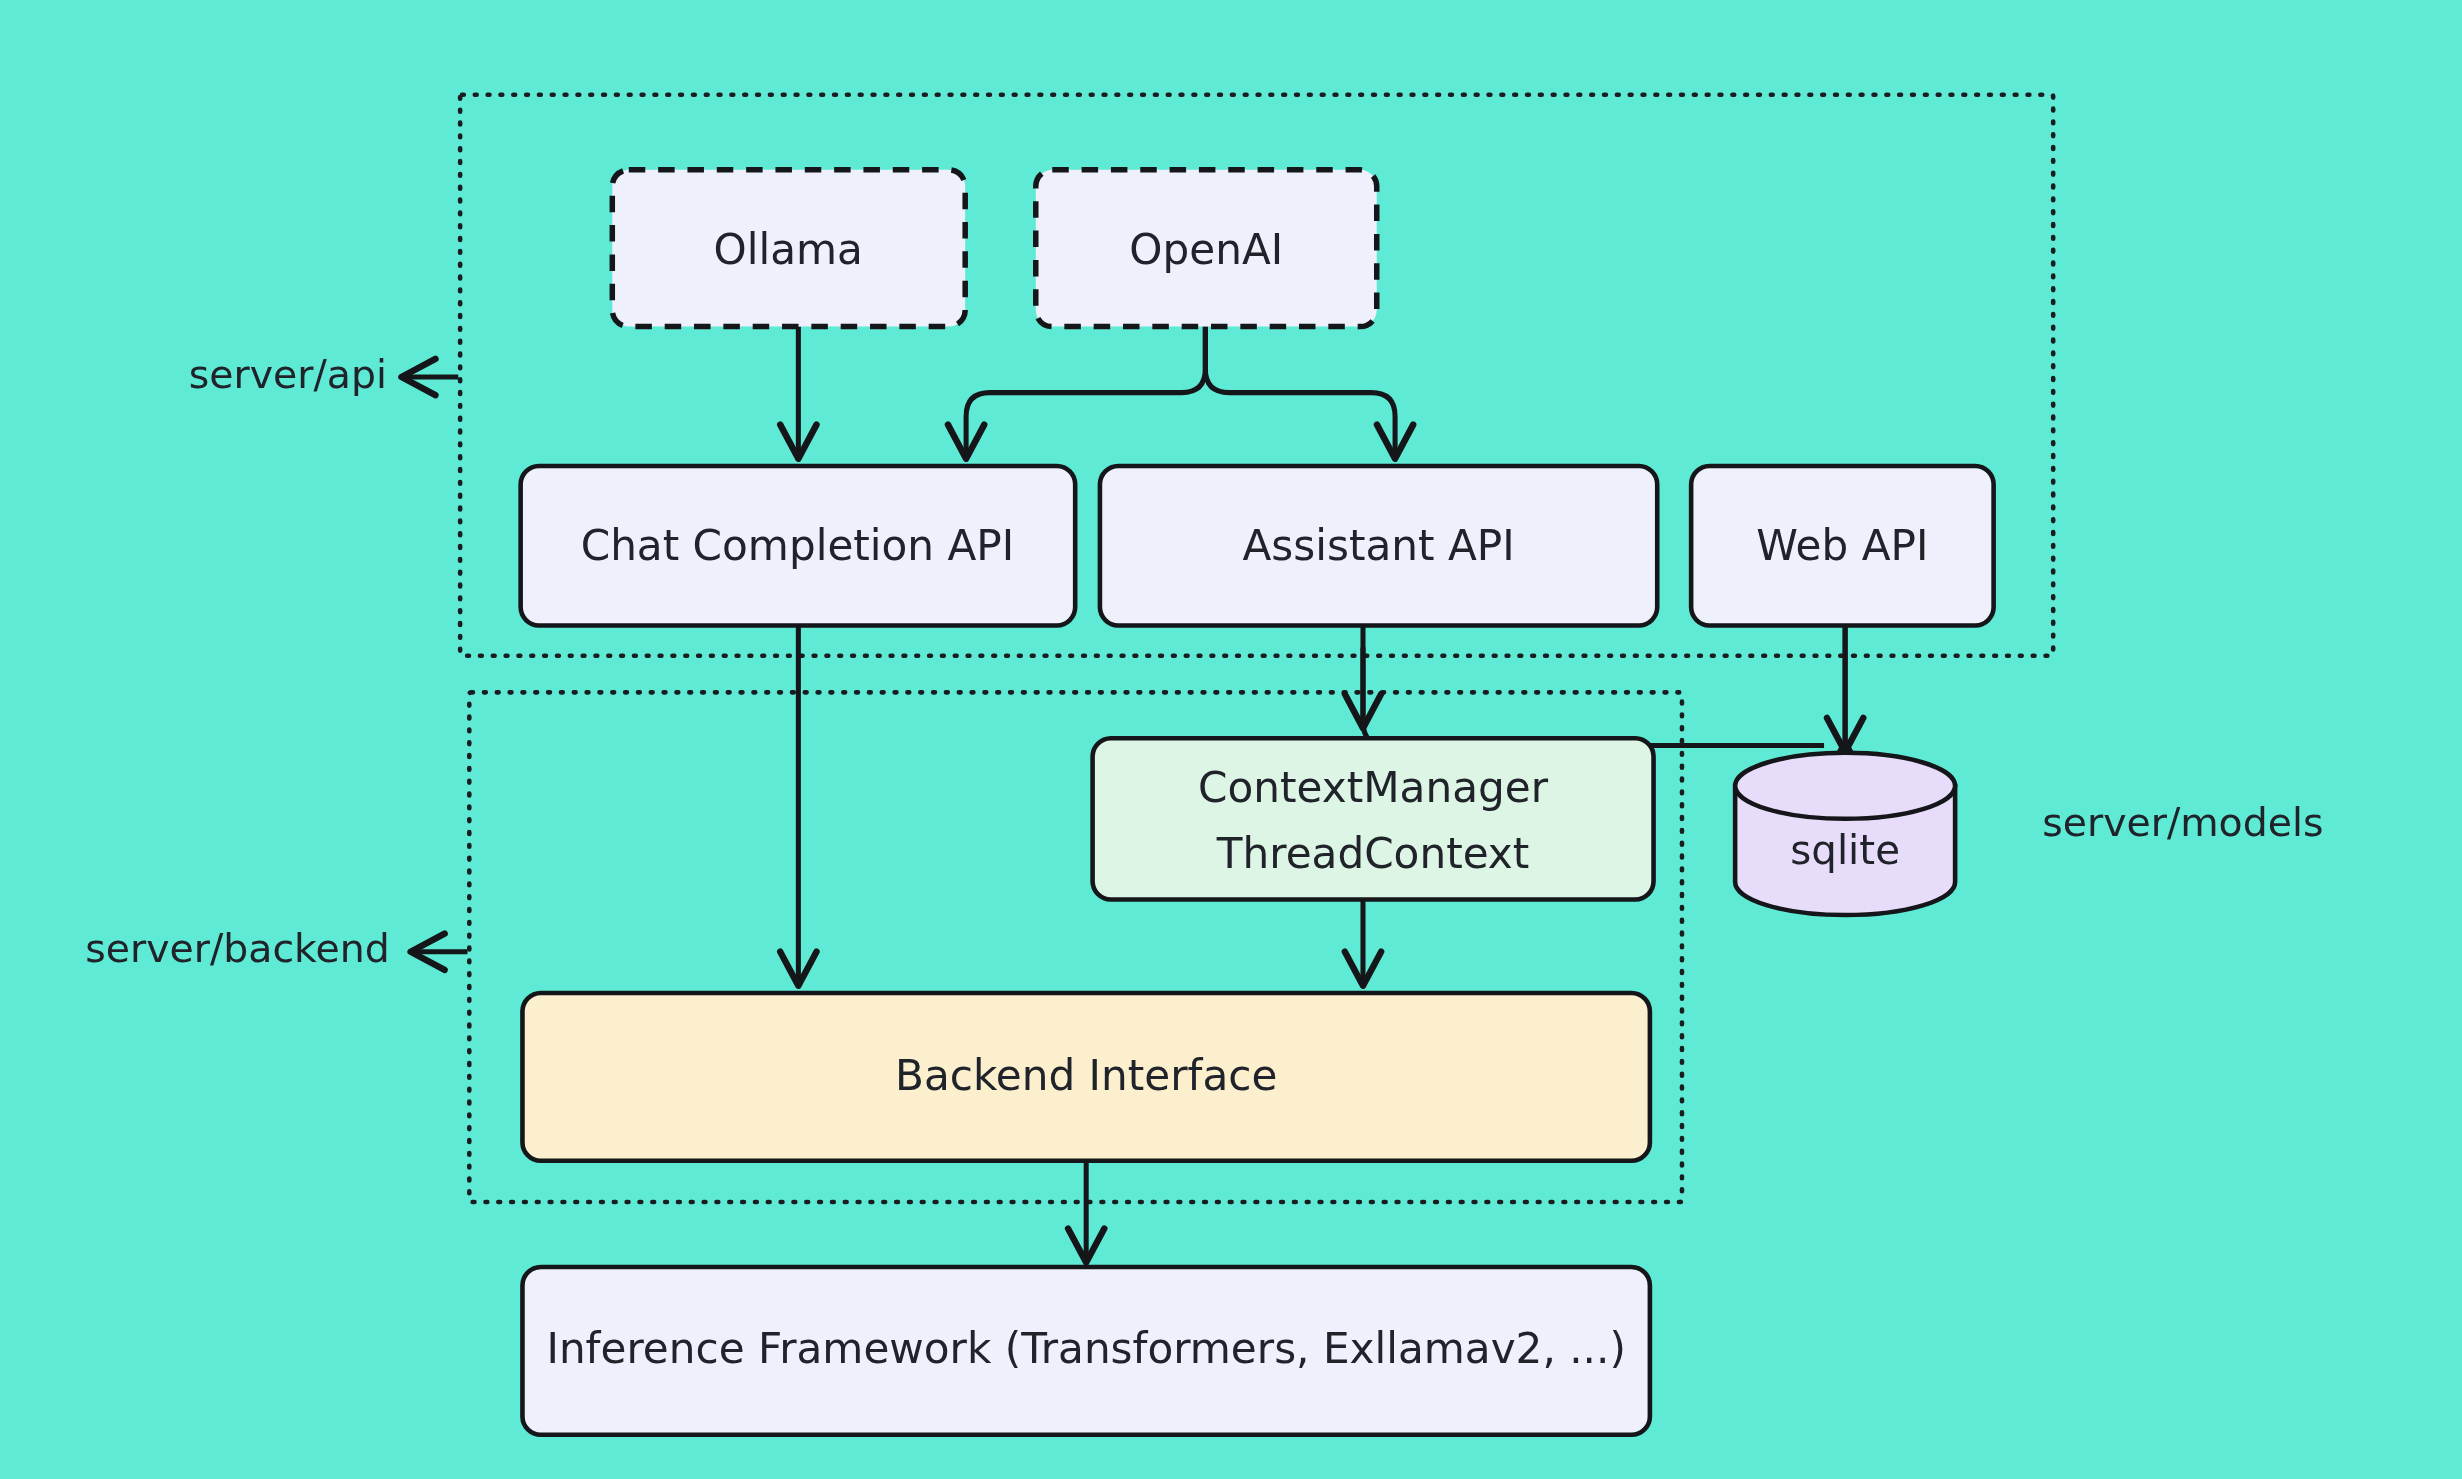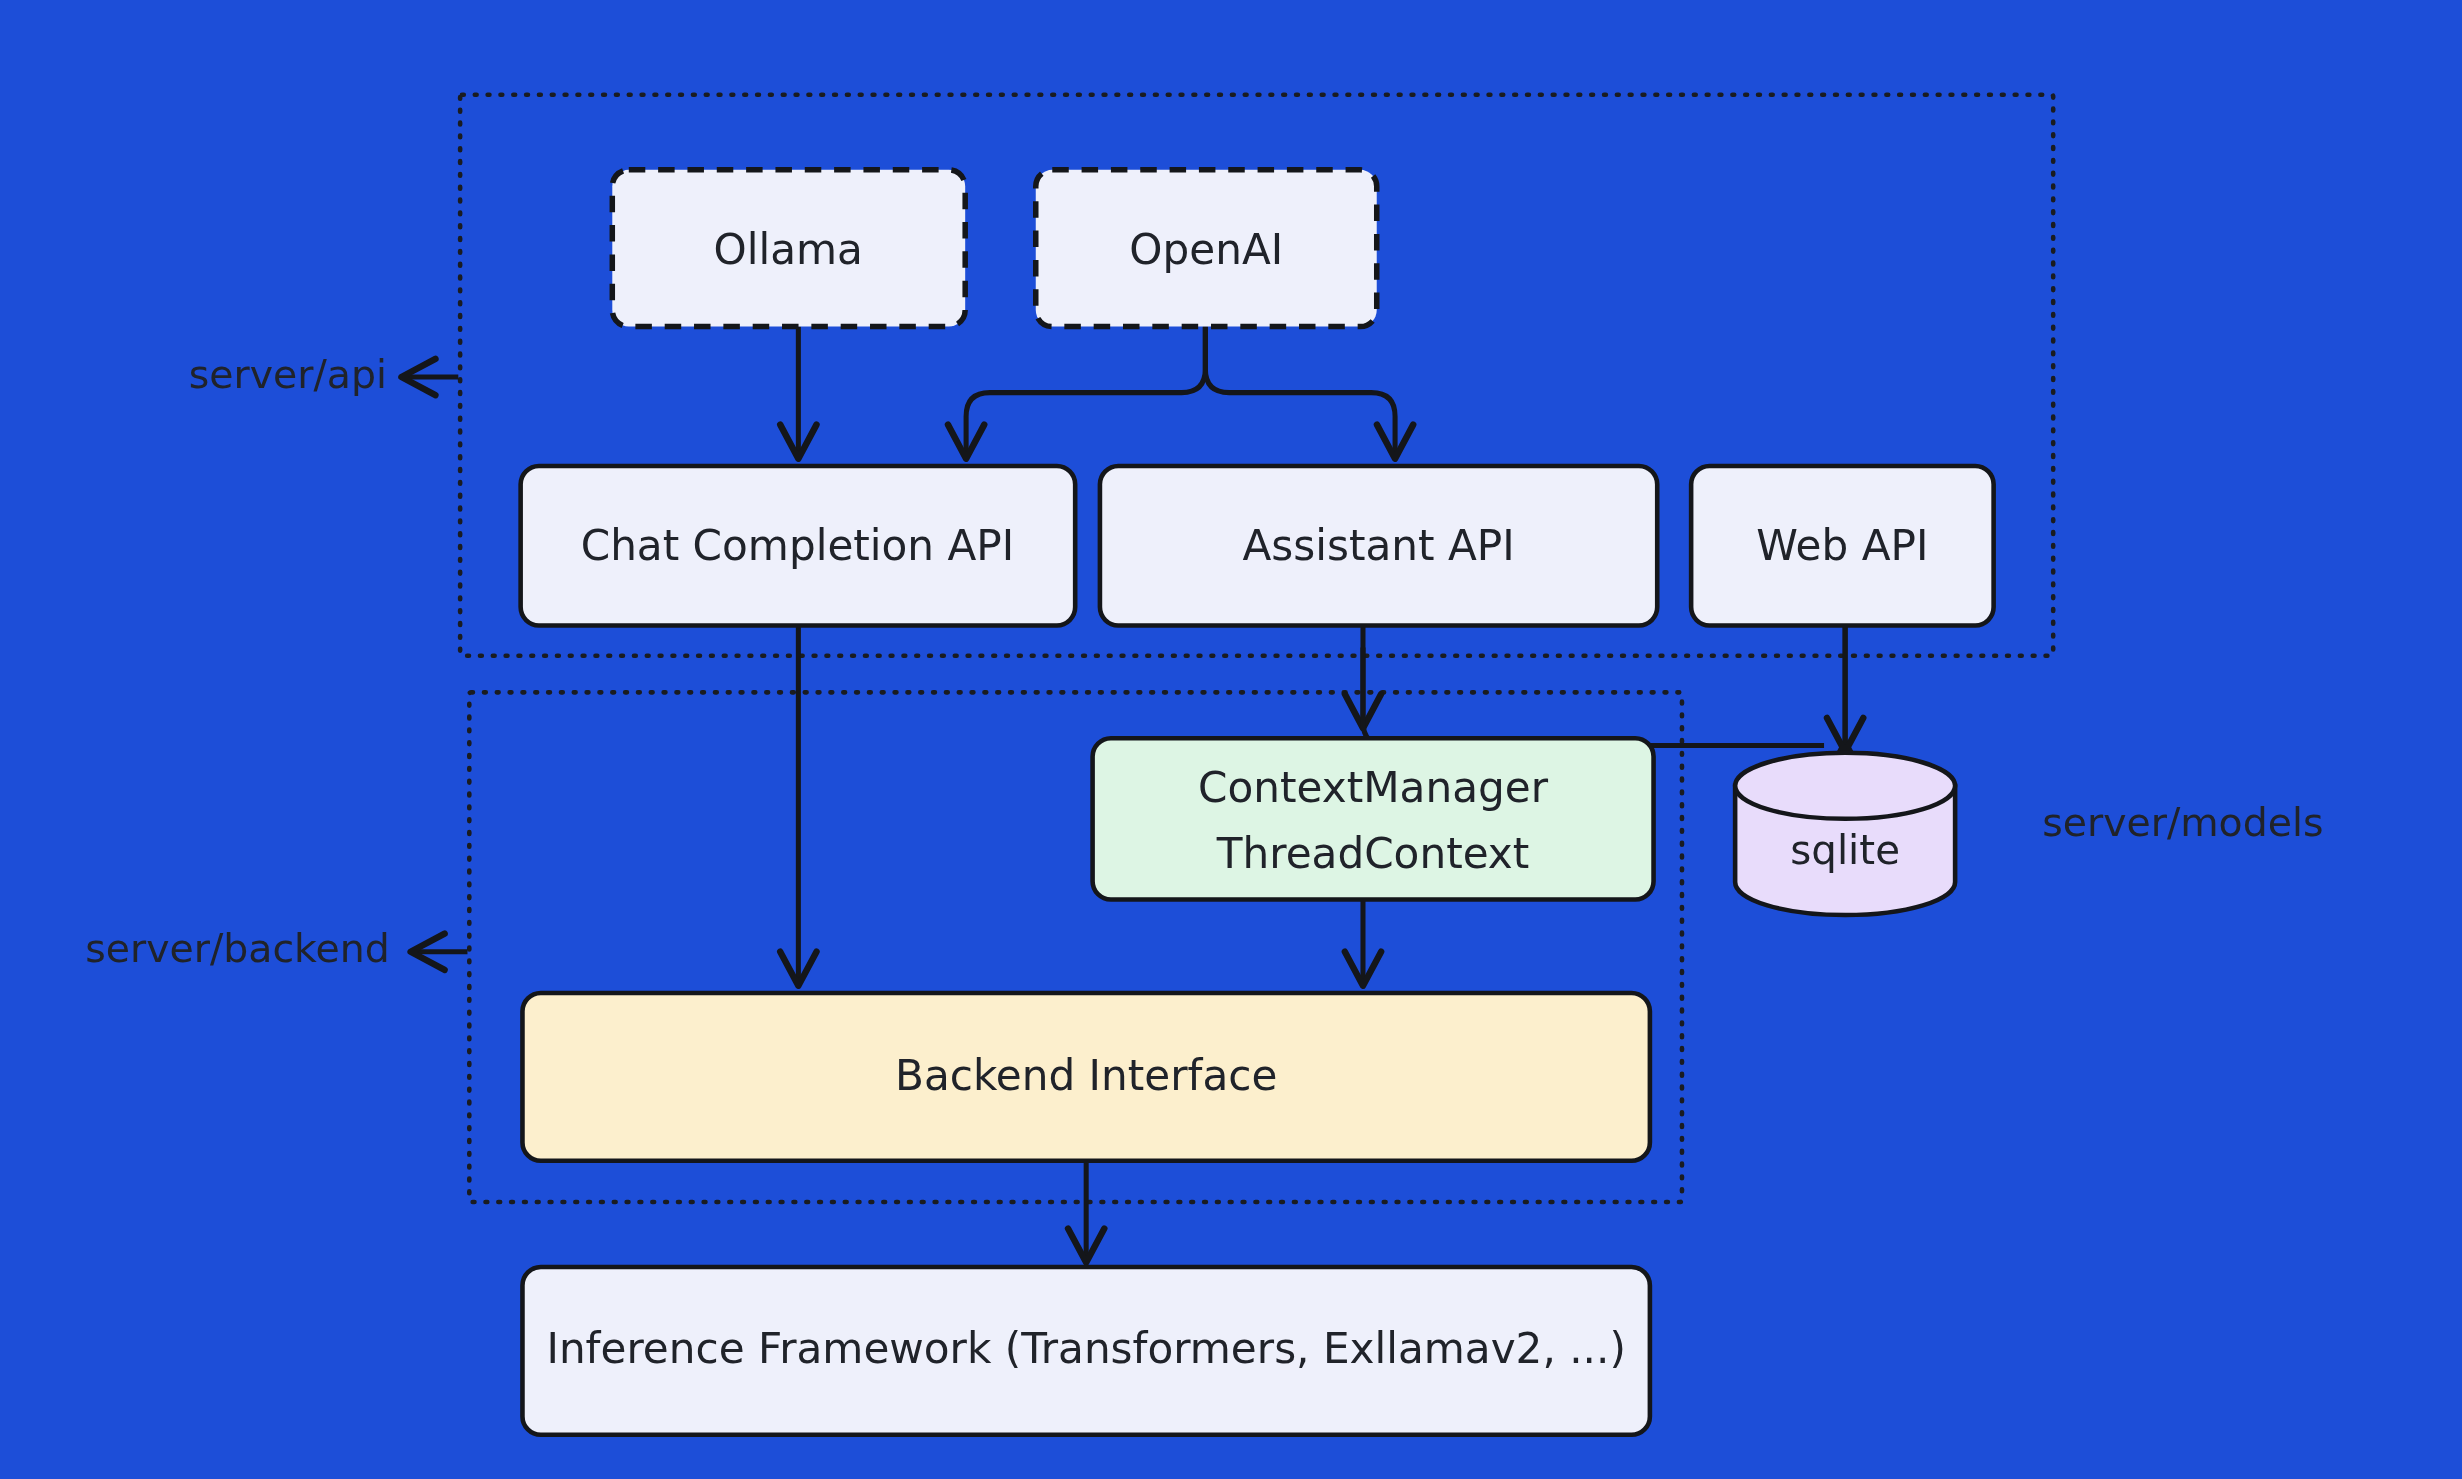--- a/index.html
+++ b/index.html
@@ -12,21 +12,21 @@
     height: 1480px;
     font-family: "DejaVu Sans", "Liberation Sans", sans-serif;
     position: relative;
     overflow: hidden;
   }
   #canvas {
     position: absolute;
     left: 0; top: 0;
     width: 2462px;
     height: 1480px;
-    background: #1d4ed8;
+    background: #5eead4;
   }
   svg.diagram {
     position: absolute;
     left: 0; top: 0;
     width: 2462px;
     height: 1480px;
   }
   .node-label {
     font-family: "DejaVu Sans", "Liberation Sans", sans-serif;
     fill: #20232a;

